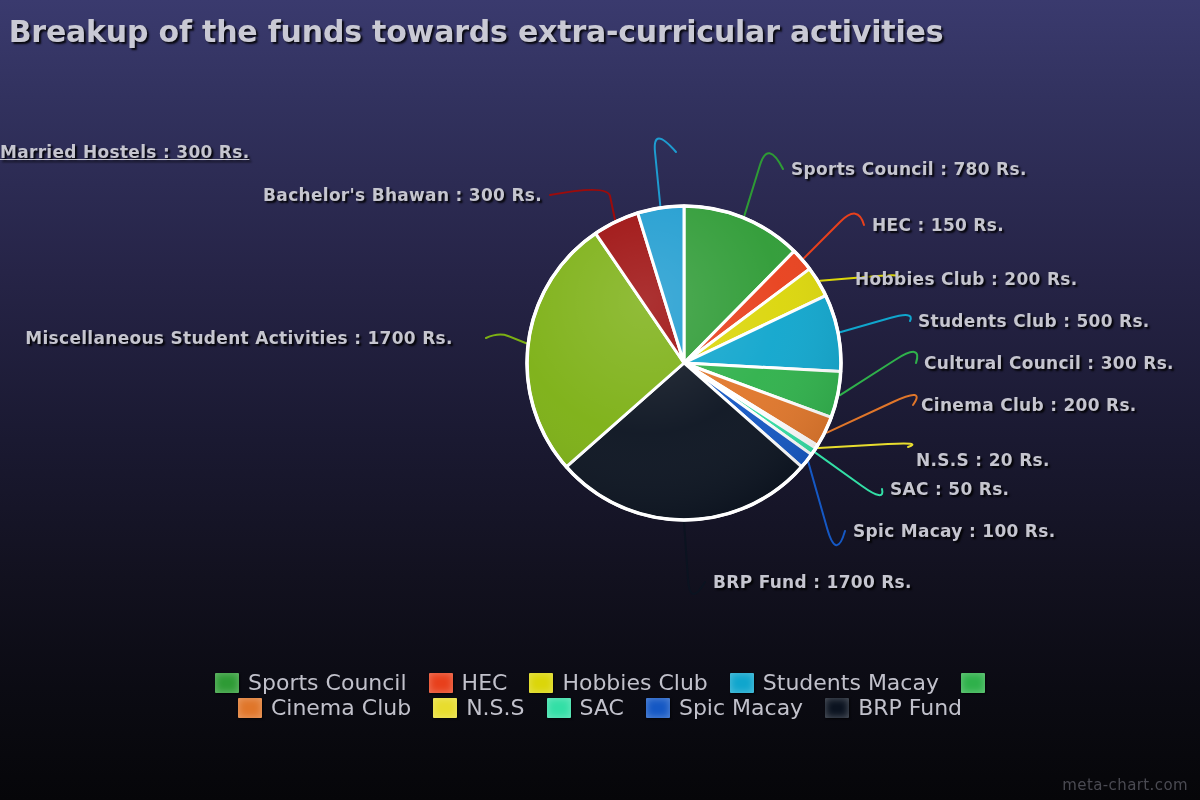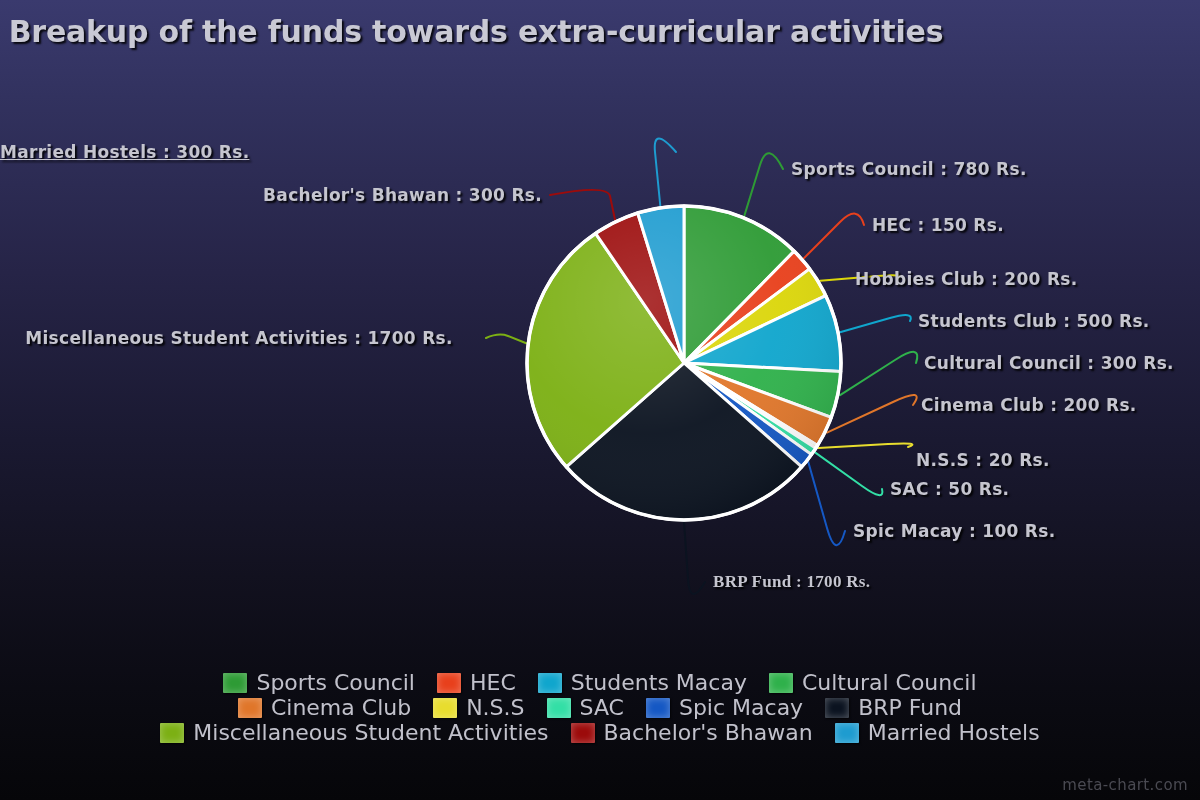--- a/index.html
+++ b/index.html
@@ -148,43 +148,46 @@
   <div id="slice-labels">
       <div class="slice-label right" style="top: 159px; left: 791px;">Sports Council : 780 Rs.</div>
       <div class="slice-label right" style="top: 215px; left: 872px;">HEC : 150 Rs.</div>
       <div class="slice-label right" style="top: 269px; left: 855px;">Hobbies Club : 200 Rs.</div>
       <div class="slice-label right" style="top: 311px; left: 918px;">Students Club : 500 Rs.</div>
       <div class="slice-label right" style="top: 353px; left: 924px;">Cultural Council : 300 Rs.</div>
       <div class="slice-label right" style="top: 395px; left: 921px;">Cinema Club : 200 Rs.</div>
       <div class="slice-label right" style="top: 450px; left: 916px;">N.S.S : 20 Rs.</div>
       <div class="slice-label right" style="top: 479px; left: 890px;">SAC : 50 Rs.</div>
       <div class="slice-label right" style="top: 521px; left: 853px;">Spic Macay : 100 Rs.</div>
-      <div class="slice-label right" style="top: 572px; left: 713px; font-family: Liberation Serif, serif;">BRP Fund : 1700 Rs.</div>
+      <div class="slice-label right" style="top: 572px; left: 713px;">BRP Fund : 1700 Rs.</div>
       <div class="slice-label left" style="top: 328px; left: 0px; width: 478px; text-align: center;">Miscellaneous Student Activities : 1700 Rs.</div>
       <div class="slice-label left" style="top: 185px; left: 0px; width: 542px; text-align: right;">Bachelor's Bhawan : 300 Rs.</div>
       <div class="slice-label left" style="top: 142px; left: 0px; width: 668px; text-align: left; text-decoration: underline;">Married Hostels : 300 Rs.</div>
     </div>
 
   <div id="legend">
       <div class="legend-row">
         <div class="legend-item">
           <span class="legend-swatch" style="background: rgb(46, 155, 53);"></span>
           <span class="legend-label">Sports Council</span>
         </div>
         <div class="legend-item">
           <span class="legend-swatch" style="background: rgb(232, 64, 28);"></span>
           <span class="legend-label">HEC</span>
         </div>
         <div class="legend-item">
+          <span class="legend-swatch" style="background: rgb(219, 214, 10);"></span>
+          <span class="legend-label">Hobbies Club</span>
+        </div>
+        <div class="legend-item">
           <span class="legend-swatch" style="background: rgb(16, 166, 205);"></span>
           <span class="legend-label">Students Macay</span>
         </div>
         <div class="legend-item">
           <span class="legend-swatch" style="background: rgb(47, 177, 75);"></span>
-          <span class="legend-label">Cultural Council</span>
         </div>
       </div>
       <div class="legend-row">
         <div class="legend-item">
           <span class="legend-swatch" style="background: rgb(224, 118, 42);"></span>
           <span class="legend-label">Cinema Club</span>
         </div>
         <div class="legend-item">
           <span class="legend-swatch" style="background: rgb(232, 221, 46);"></span>
           <span class="legend-label">N.S.S</span>
@@ -195,30 +198,16 @@
         </div>
         <div class="legend-item">
           <span class="legend-swatch" style="background: rgb(21, 88, 196);"></span>
           <span class="legend-label">Spic Macay</span>
         </div>
         <div class="legend-item">
           <span class="legend-swatch" style="background: rgb(11, 19, 32);"></span>
           <span class="legend-label">BRP Fund</span>
         </div>
       </div>
-      <div class="legend-row">
-        <div class="legend-item">
-          <span class="legend-swatch" style="background: rgb(124, 176, 20);"></span>
-          <span class="legend-label">Miscellaneous Student Activities</span>
-        </div>
-        <div class="legend-item">
-          <span class="legend-swatch" style="background: rgb(156, 11, 11);"></span>
-          <span class="legend-label">Bachelor's Bhawan</span>
-        </div>
-        <div class="legend-item">
-          <span class="legend-swatch" style="background: rgb(30, 156, 208);"></span>
-          <span class="legend-label">Married Hostels</span>
-        </div>
-      </div>
     </div>
 
   <div id="watermark">meta-chart.com</div>
 </div>
 
 </body></html>

